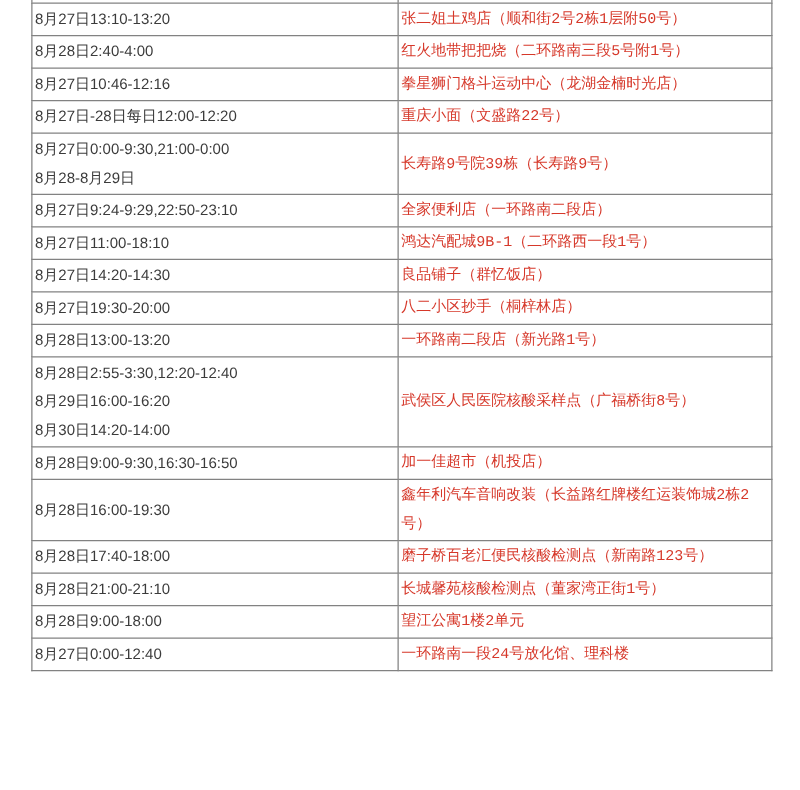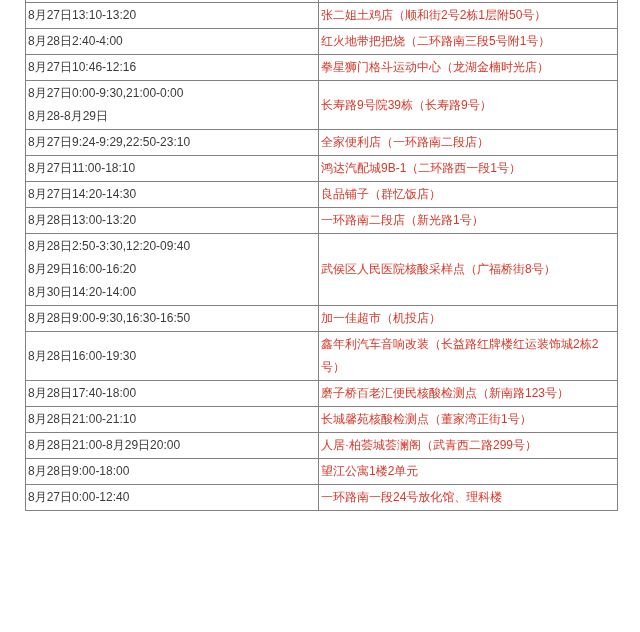--- a/index.html
+++ b/index.html
@@ -58,20 +58,21 @@
     overflow: hidden;
     margin-top: 44px;
   }
   td.time-cell {
     width: 293px;
     color: var(--time-color);
   }
   td.place-cell {
     color: var(--place-color);
     word-break: break-all;
+    font-family: Liberation Mono, monospace;
   }
   .time-line {
     white-space: nowrap;
   }
   tr.loc-row { height: 24px; }
 </style>
 </head>
 <body>
 
 <div class="page">
@@ -94,20 +95,26 @@
             <td class="place-cell">红火地带把把烧（二环路南三段5号附1号）</td>
           </tr>
           <tr class="loc-row">
             <td class="time-cell">
               <div class="time-line">8月27日10:46-12:16</div>
             </td>
             <td class="place-cell">拳星狮门格斗运动中心（龙湖金楠时光店）</td>
           </tr>
           <tr class="loc-row">
             <td class="time-cell">
+              <div class="time-line">8月27日-28日每日12:00-12:20</div>
+            </td>
+            <td class="place-cell">重庆小面（文盛路22号）</td>
+          </tr>
+          <tr class="loc-row">
+            <td class="time-cell">
               <div class="time-line">8月27日0:00-9:30,21:00-0:00</div>
               <div class="time-line">8月28-8月29日</div>
             </td>
             <td class="place-cell">长寿路9号院39栋（长寿路9号）</td>
           </tr>
           <tr class="loc-row">
             <td class="time-cell">
               <div class="time-line">8月27日9:24-9:29,22:50-23:10</div>
             </td>
             <td class="place-cell">全家便利店（一环路南二段店）</td>
@@ -119,27 +126,33 @@
             <td class="place-cell">鸿达汽配城9B-1（二环路西一段1号）</td>
           </tr>
           <tr class="loc-row">
             <td class="time-cell">
               <div class="time-line">8月27日14:20-14:30</div>
             </td>
             <td class="place-cell">良品铺子（群忆饭店）</td>
           </tr>
           <tr class="loc-row">
             <td class="time-cell">
+              <div class="time-line">8月27日19:30-20:00</div>
+            </td>
+            <td class="place-cell">八二小区抄手（桐梓林店）</td>
+          </tr>
+          <tr class="loc-row">
+            <td class="time-cell">
               <div class="time-line">8月28日13:00-13:20</div>
             </td>
             <td class="place-cell">一环路南二段店（新光路1号）</td>
           </tr>
           <tr class="loc-row">
             <td class="time-cell">
-              <div class="time-line">8月28日2:50-3:30,12:20-09:40</div>
+              <div class="time-line">8月28日2:55-3:30,12:20-12:40</div>
               <div class="time-line">8月29日16:00-16:20</div>
               <div class="time-line">8月30日14:20-14:00</div>
             </td>
             <td class="place-cell">武侯区人民医院核酸采样点（广福桥街8号）</td>
           </tr>
           <tr class="loc-row">
             <td class="time-cell">
               <div class="time-line">8月28日9:00-9:30,16:30-16:50</div>
             </td>
             <td class="place-cell">加一佳超市（机投店）</td>
@@ -157,26 +170,20 @@
             <td class="place-cell">磨子桥百老汇便民核酸检测点（新南路123号）</td>
           </tr>
           <tr class="loc-row">
             <td class="time-cell">
               <div class="time-line">8月28日21:00-21:10</div>
             </td>
             <td class="place-cell">长城馨苑核酸检测点（董家湾正街1号）</td>
           </tr>
           <tr class="loc-row">
             <td class="time-cell">
-              <div class="time-line">8月28日21:00-8月29日20:00</div>
-            </td>
-            <td class="place-cell">人居·柏荟城荟澜阁（武青西二路299号）</td>
-          </tr>
-          <tr class="loc-row">
-            <td class="time-cell">
               <div class="time-line">8月28日9:00-18:00</div>
             </td>
             <td class="place-cell">望江公寓1楼2单元</td>
           </tr>
           <tr class="loc-row">
             <td class="time-cell">
               <div class="time-line">8月27日0:00-12:40</div>
             </td>
             <td class="place-cell">一环路南一段24号放化馆、理科楼</td>
           </tr>

